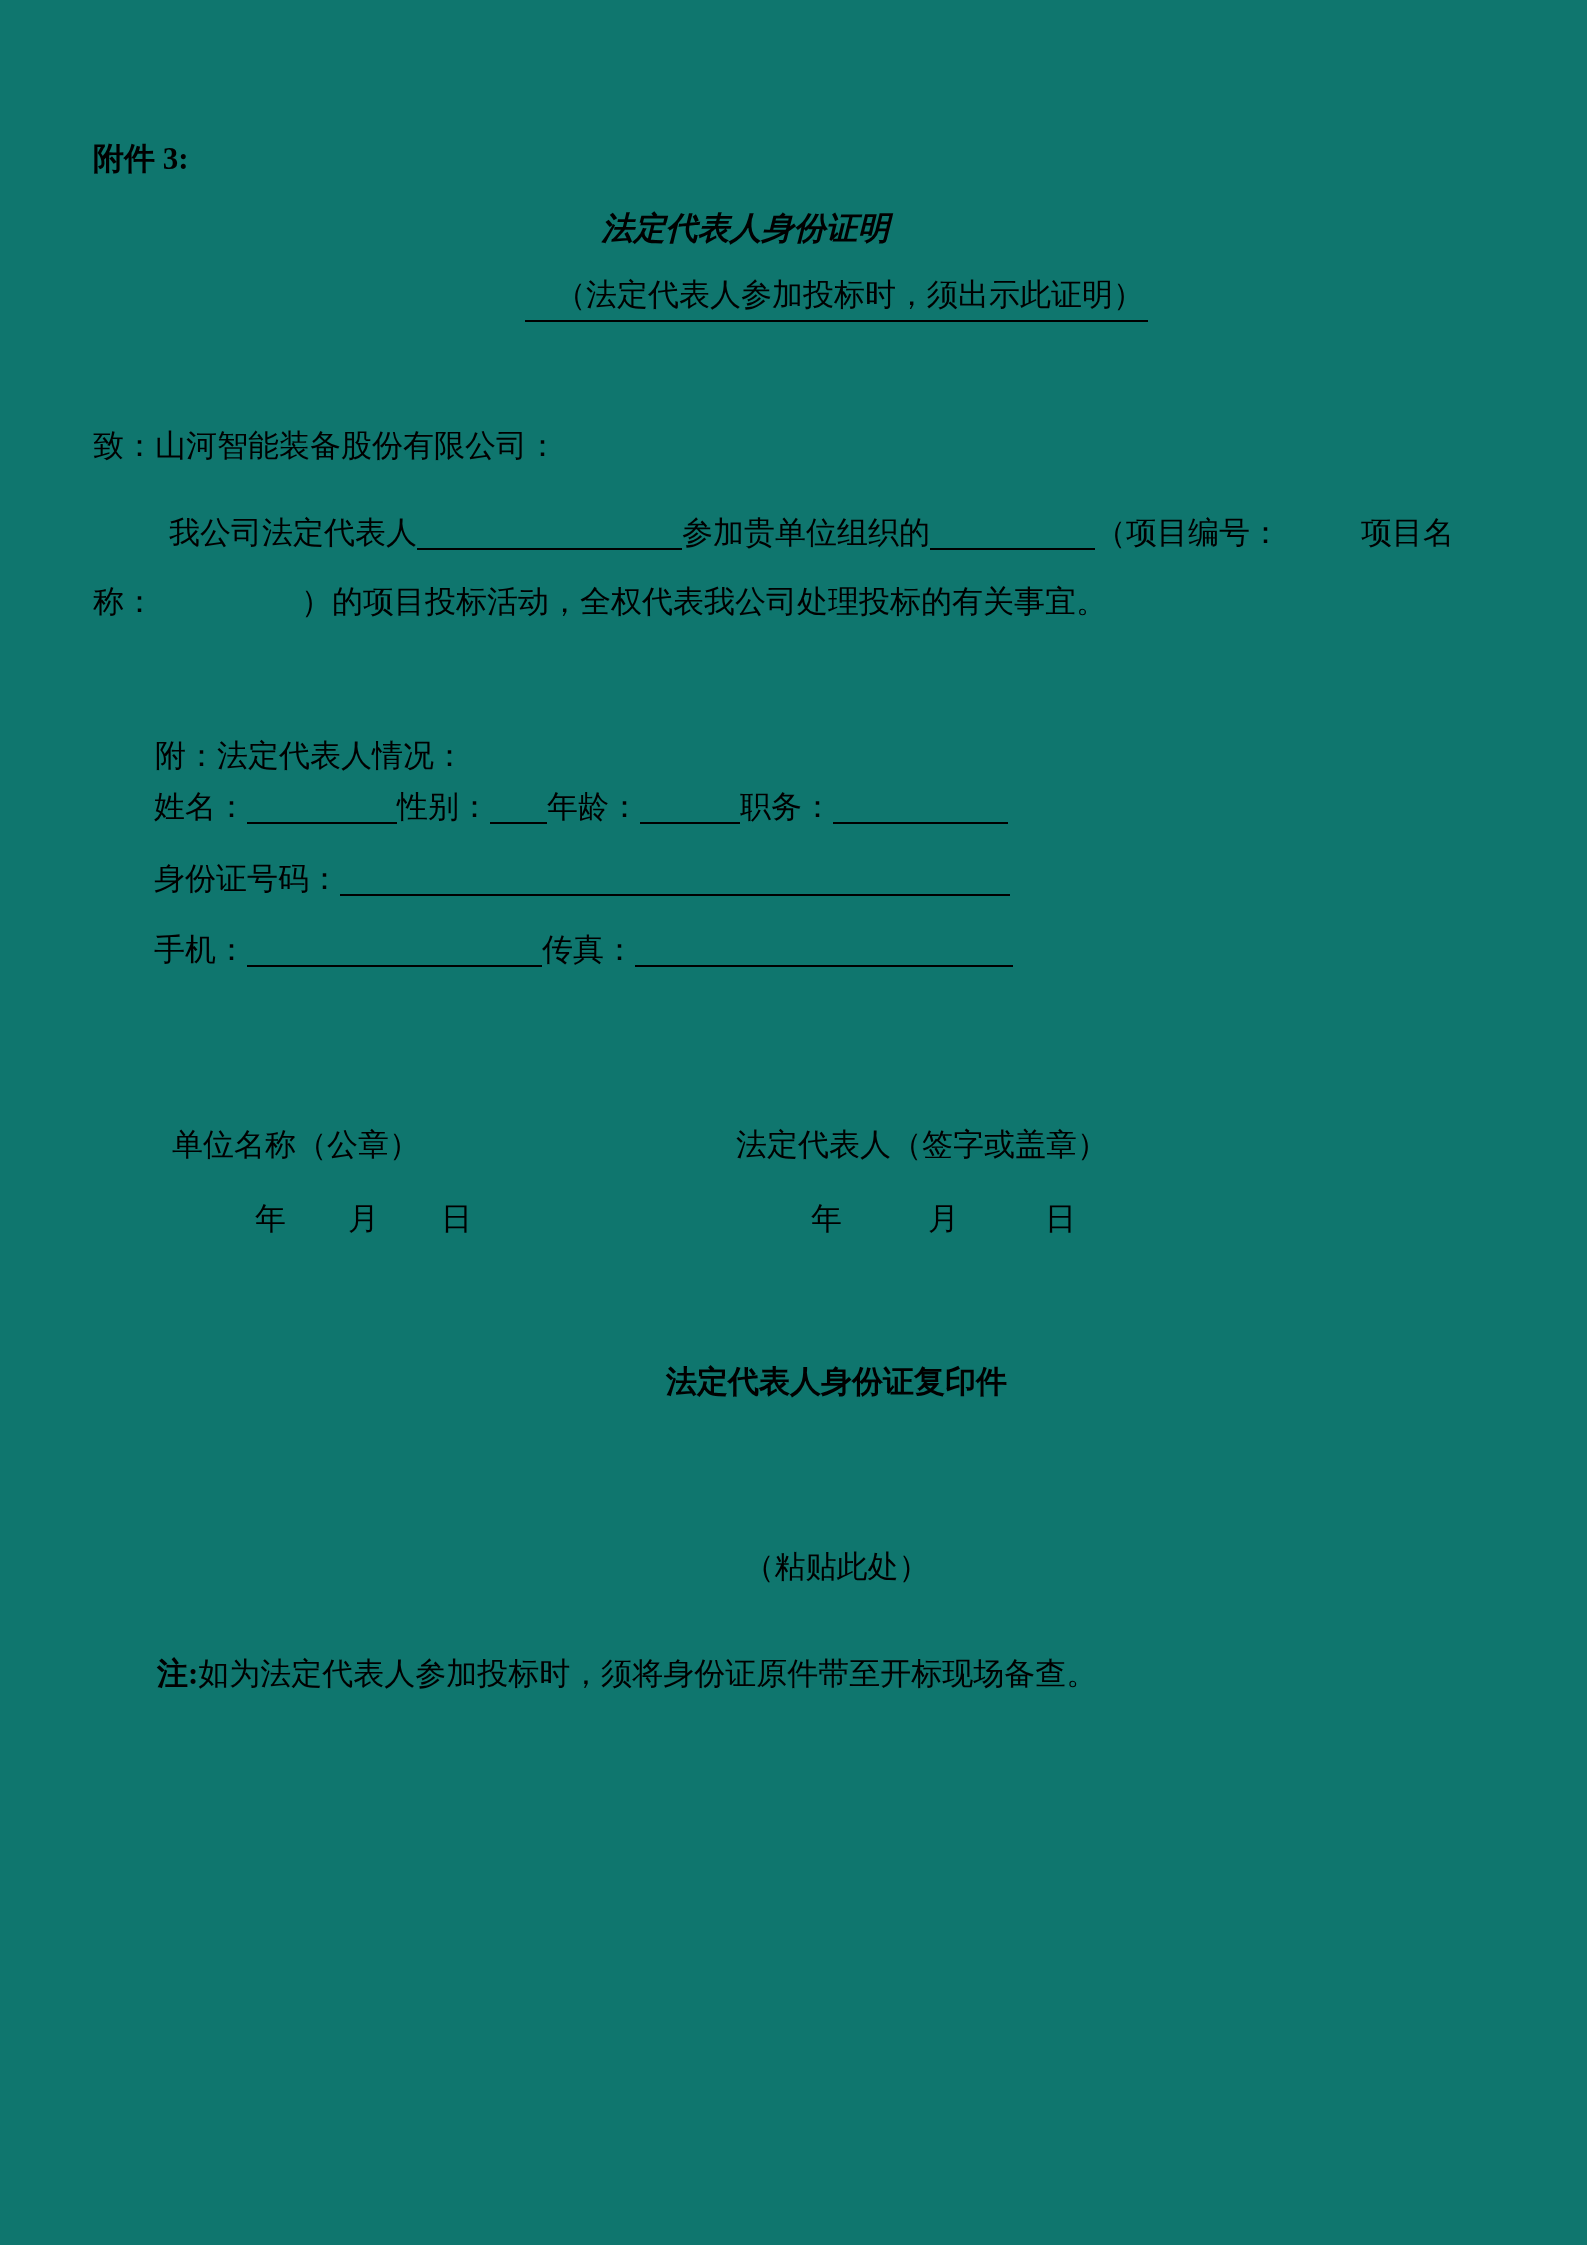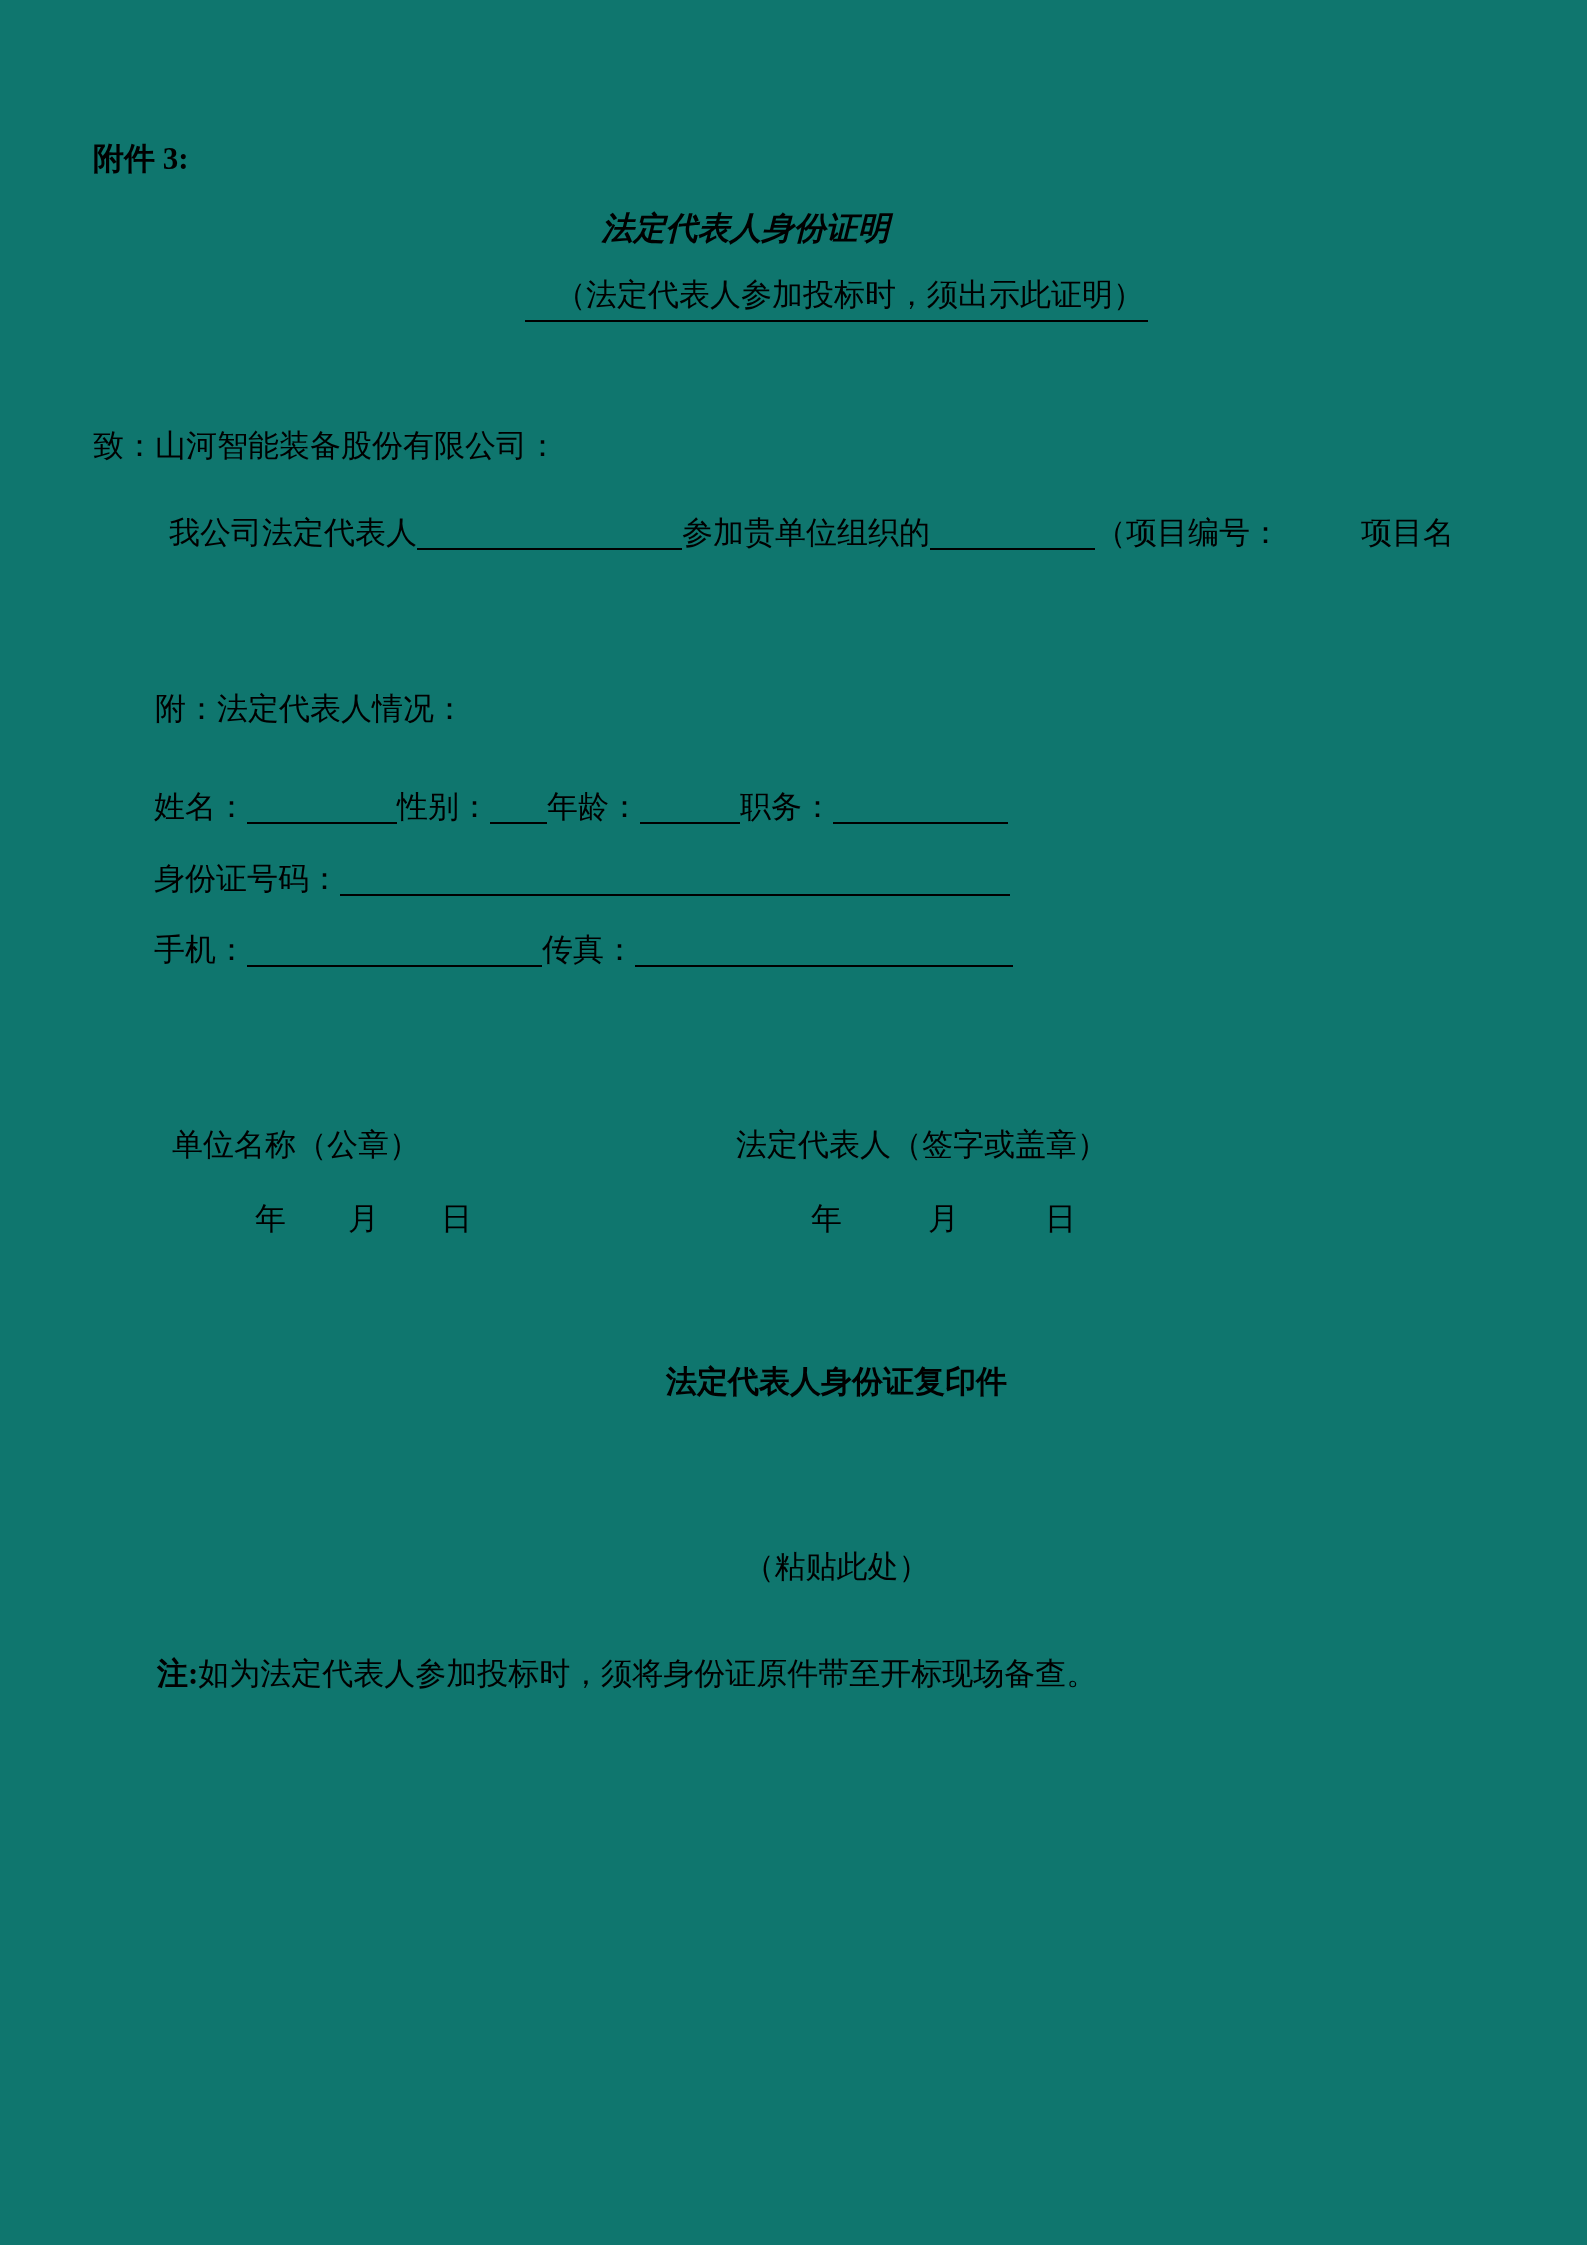--- a/index.html
+++ b/index.html
@@ -65,22 +65,25 @@
   <div class="line center" style="top:276px;text-decoration:underline;">
     <span class="underlined shift-right">（法定代表人参加投标时，须出示此证明）</span>
   </div>
 
   <div class="line" style="top:427px;">致：山河智能装备股份有限公司：</div>
 
   <div class="line" style="top:514px;">
     <span class="indent"></span><span>我公司法定代表人</span><span class="blank w-rep"></span><span>参加贵单位组织的</span><span class="blank w-proj"></span><span>（项目编号：</span><span class="gap g-projnum"></span><span>项目名</span>
   </div>
 
+  <div class="line" style="top:583px;">
+    <span>称：</span><span class="gap g-name2"></span><span>）的项目投标活动，全权代表我公司处理投标的有关事宜。</span>
+  </div>
 
-  <div class="line" style="top:690px; left:155px;">附：法定代表人情况：</div>
+  <div class="line" style="top:737px; left:155px;">附：法定代表人情况：</div>
 
   <div class="line" style="top:860px; left:154px;">
     <span>身份证号码：</span><span class="blank w-id"></span>
   </div>
 
   <div class="line" style="top:788px; left:154px;">
     <span>姓名：</span><span class="blank w-name"></span><span>性别：</span><span class="blank w-gender"></span><span>年龄：</span><span class="blank w-age"></span><span>职务：</span><span class="blank w-title"></span>
   </div>
 
   <div class="line" style="top:931px; left:154px;">

